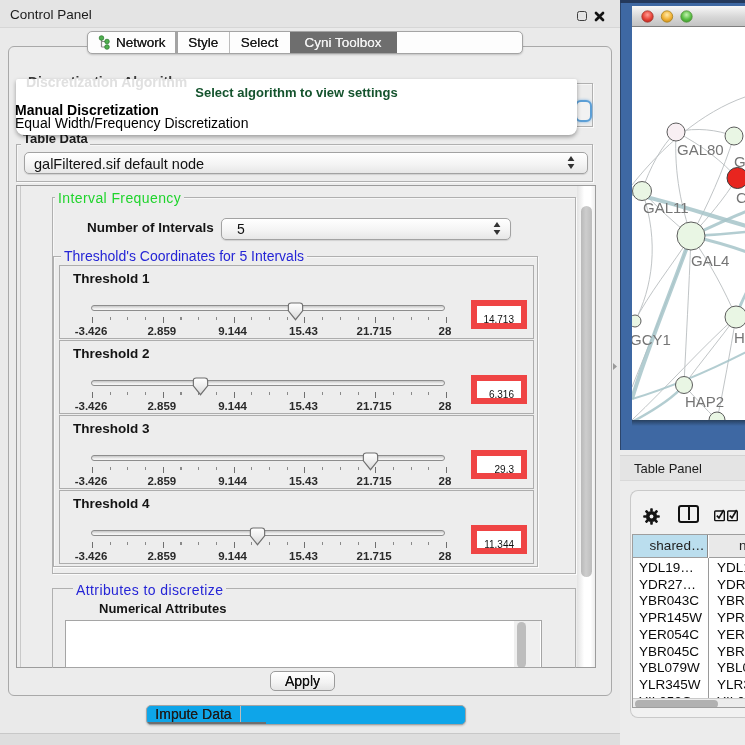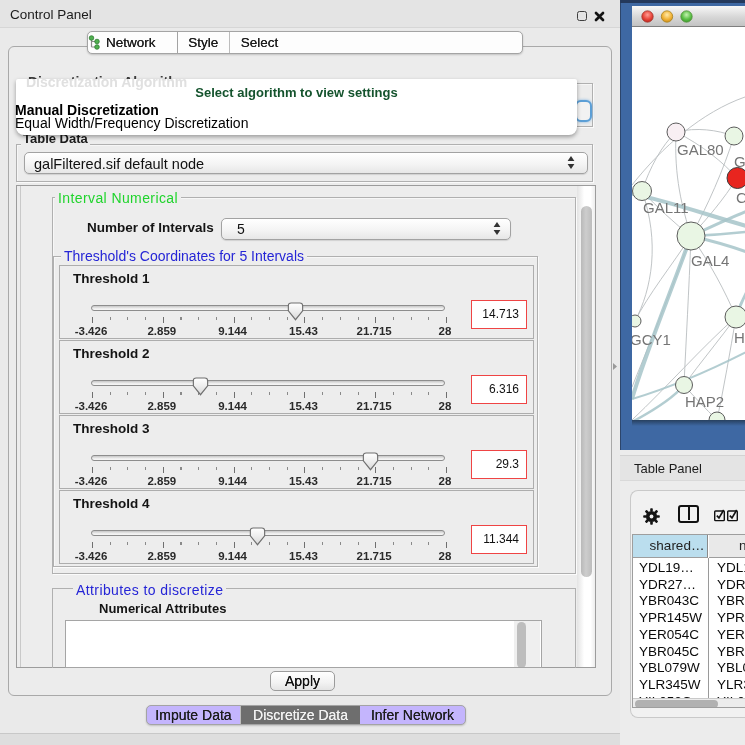--- a/index.html
+++ b/index.html
@@ -10,49 +10,50 @@
 .gtitle { position:absolute; background:#ededed; padding:0 3px; font-size:13px; line-height:normal; white-space:nowrap; letter-spacing:.4px; }
 .combo { position:absolute; border:1px solid #a2a2a2; border-radius:5px;
   background:linear-gradient(#ffffff, #f4f4f4 55%, #e7e7e7); box-shadow:0 1px 1px rgba(0,0,0,.12); }
 .tickminor { position:absolute; height:3.5px;
   background-image:repeating-linear-gradient(90deg,#8a8a8a 0px,#8a8a8a 1px,transparent 1px,transparent 17.7px); }
 .tickmajor { position:absolute; height:6.5px;
   background-image:repeating-linear-gradient(90deg,#6f6f6f 0px,#6f6f6f 1px,transparent 1px,transparent 70.8px); }
 .tlabel { position:absolute; font-size:11.5px; font-weight:bold; color:#2a2a2a; transform:translateX(-50%); white-space:nowrap; }
 .track { position:absolute; height:6px; border:1px solid #8d8d8d; border-radius:3px;
   background:linear-gradient(#c6c6c6,#ededed 60%,#f7f7f7); }
-.vbox { position:absolute; width:56px; height:29px; border:1px solid #ef4444; background:#fff;
-  font-size:12px; line-height:27px; text-align:right; padding-right:7px; color:#111; }
+.vbox { position:absolute; width:56px; height:29px; border:6px solid #ef4444; background:#fff;
+  font-size:10px; line-height:27px; text-align:right; padding-right:7px; color:#111; }
 .tpanel { position:absolute; left:59px; width:475px; height:74px; border:1px solid #adadad; background:#ededed; }
 .tpl { position:absolute; left:13px; top:5px; font-size:13.5px; font-weight:bold; color:#141414; }
 .thumb { position:absolute; top:35.5px; width:17px; height:20px; }
 </style>
 </head>
 <body>
 
 <div class="abs" style="left:0;top:0;width:620px;height:745px;background:#eaeaea;"></div>
 <div class="abs" style="left:0;top:0;width:620px;height:28px;background:#e4e4e4;border-bottom:1px solid #d6d6d6;"></div>
 <div class="abs" style="left:10px;top:7px;font-size:13.5px;color:#1c1c1c;">Control Panel</div>
 <div class="abs" style="left:577px;top:11px;width:10px;height:10px;border:1.5px solid #3f3f3f;border-radius:2.5px;"></div>
 <svg class="abs" style="left:594px;top:11px;" width="11" height="11" viewBox="0 0 11 11">
  <path d="M2 2 L9 9 M9 2 L2 9" stroke="#131313" stroke-width="2.7" stroke-linecap="round"></path>
 </svg>
 
 <div class="abs" style="left:8px;top:46px;width:604px;height:650px;border:1px solid #a9a9a9;border-radius:6px;background:#ececec;"></div>
 
 <div class="abs" style="left:87px;top:30.5px;width:436px;height:23px;background:#fdfdfd;border:1px solid #a4a4a4;border-radius:5px;overflow:hidden;display:flex;box-shadow:0 1px 2px rgba(0,0,0,.18);">
-  <div style="width:90px;display:flex;align-items:center;justify-content:flex-start;border-right:1px solid #a3a3a3;font-size:13.5px;color:#1d1d1d;text-shadow:0 0 .4px #1d1d1d;">
+  <div style="width:90px;display:flex;align-items:center;justify-content:flex-start;padding-left:10px;border-right:3px solid #a3a3a3;font-size:13.5px;color:#1d1d1d;text-shadow:0 0 .4px #1d1d1d;">
     <svg width="12" height="15" viewBox="0 0 12 15" style="margin-right:6px;">
       <path d="M3.5 3 V12 M3.5 6.5 H8.5 M3.5 12 H8.5" stroke="#8a8a8a" stroke-width="1.2" fill="none"></path>
       <circle cx="3.5" cy="3" r="2.3" fill="#4faf4f" stroke="#2e7d32" stroke-width=".8"></circle>
       <circle cx="9" cy="6.5" r="2.3" fill="#4faf4f" stroke="#2e7d32" stroke-width=".8"></circle>
       <circle cx="9" cy="12" r="2.3" fill="#4faf4f" stroke="#2e7d32" stroke-width=".8"></circle>
     </svg>Network</div>
   <div style="width:51.5px;display:flex;align-items:center;justify-content:center;border-right:1px solid #bdbdbd;font-size:13.5px;color:#1d1d1d;text-shadow:0 0 .4px #1d1d1d;">Style</div>
   <div style="width:60px;display:flex;align-items:center;justify-content:center;font-size:13.5px;color:#1d1d1d;text-shadow:0 0 .4px #1d1d1d;">Select</div>
+  <div style="width:107px;display:flex;align-items:center;justify-content:center;background:#6e6e6e;font-size:13.5px;color:#f2f2f2;text-shadow:0 0 .4px #f2f2f2;">Cyni Toolbox</div>
 </div>
 
 <div class="abs etched" style="left:16px;top:83px;width:577px;height:44px;"></div>
 <div class="abs" style="left:25px;top:74px;font-size:14px;font-weight:bold;color:#3d3d3d;background:#ececec;padding:0 3px;">Discretization Algorithm</div>
 
 <div class="abs" style="left:575px;top:100px;width:17px;height:22px;border:2.5px solid #5c9fd6;border-radius:6px;background:#f2f2f2;box-shadow:0 0 3px #7fb3e0;"></div>
 
 <div class="abs etched" style="left:16px;top:144px;width:577px;height:38px;"></div>
 <div class="abs" style="left:21px;top:131px;font-size:13px;font-weight:bold;color:#1d1d1d;background:#ececec;padding:0 2px;">Table Data</div>
 <div class="combo" style="left:24px;top:152px;width:564px;height:22px;"></div>
@@ -61,21 +62,21 @@
   <path d="M5 1 L8.4 6 H1.6 Z" fill="#333"></path>
     <path d="M5 14 L1.6 9 H8.4 Z" fill="#333"></path>
 </svg>
 
 <div class="abs" style="left:16px;top:185px;width:580px;height:483px;border:1px solid #9c9c9c;background:#ededed;"></div>
 <div class="abs" style="left:577px;top:186px;width:18px;height:481px;background:linear-gradient(90deg,#e3e3e3,#ffffff 40%,#ffffff 75%,#ededed);"></div>
 <div class="abs" style="left:581px;top:206px;width:11px;height:371px;border-radius:5.5px;background:linear-gradient(90deg,#b9b9b9,#cdcdcd 45%,#bdbdbd);"></div>
 
 <div class="abs" style="left:20px;top:186px;width:1px;height:481px;background:#c9c9c9;"></div>
 <div class="abs etched" style="left:52px;top:197px;width:524px;height:377px;"></div>
-<div class="gtitle" style="left:55px;top:190px;color:#1fd42c;background:#ededed;font-size:14px;">Interval Numerical</div>
+<div class="gtitle" style="left:55px;top:190px;color:#1fd42c;background:#ededed;font-size:14px;">Interval Frequency</div>
 
 <div class="abs" style="left:87px;top:220px;font-size:13.5px;font-weight:bold;color:#141414;">Number of Intervals</div>
 <div class="combo" style="left:221px;top:218px;width:290px;height:22px;"></div>
 <div class="abs" style="left:237px;top:221px;font-size:14px;color:#111;">5</div>
 <svg class="abs" style="left:492px;top:221px;" width="10" height="15" viewBox="0 0 10 15">
   <path d="M5 1 L8.4 6 H1.6 Z" fill="#333"></path>
     <path d="M5 14 L1.6 9 H8.4 Z" fill="#333"></path>
 </svg>
 
 <div class="abs etched" style="left:53px;top:256px;width:485px;height:311px;"></div>
@@ -177,21 +178,21 @@
 <div class="abs etched" style="left:52px;top:588px;width:524px;height:80px;border-bottom:none;box-shadow:none;"></div>
 <div class="gtitle" style="left:60px;top:582px;color:#2525d6;background:#ededed;font-size:14px;margin-left:13px;">Attributes to discretize</div>
 <div class="abs" style="left:57px;top:601px;font-size:13px;font-weight:bold;color:#141414;padding-left:42px;">Numerical Attributes</div>
 <div class="abs" style="left:65px;top:620px;width:477px;height:48px;border:1px solid #a5a5a5;background:#fff;overflow:hidden;">
   <div style="position:absolute;right:1px;top:0;width:26px;height:100%;background:#efefef;"></div>
   <div style="position:absolute;right:15px;top:1px;width:9px;height:100%;border-radius:5px;background:#bdbdbd;"></div>
 </div>
 
 <div class="abs" style="left:270px;top:671px;width:65px;height:20px;border:1px solid #9b9b9b;border-radius:5px;background:linear-gradient(#ffffff,#f2f2f2 60%,#e4e4e4);text-align:center;font-size:14px;line-height:19px;color:#111;text-shadow:0 0 .4px #111;">Apply</div>
 
-<div class="abs" style="left:146px;top:704.5px;width:320px;height:20px;background:#c4b5fd;border:1px solid #a4a4a4;border-radius:5px;overflow:hidden;display:flex;box-shadow:0 1px 2px rgba(0,0,0,.18);">
+<div class="abs" style="left:146px;top:704.5px;width:320px;height:20px;background:#0ea5e9;border:1px solid #a4a4a4;border-radius:5px;overflow:hidden;display:flex;box-shadow:0 1px 2px rgba(0,0,0,.18);flex-direction:column;">
   <div style="width:94px;display:flex;align-items:center;justify-content:center;border-right:1px solid #bdbdbd;font-size:14px;color:#1d1d1d;text-shadow:0 0 .4px #1d1d1d;">Impute Data</div>
   <div style="width:119px;display:flex;align-items:center;justify-content:center;background:#6e6e6e;font-size:14px;color:#f2f2f2;text-shadow:0 0 .4px #f2f2f2;">Discretize Data</div>
   <div style="flex:1;display:flex;align-items:center;justify-content:center;font-size:14px;color:#1d1d1d;text-shadow:0 0 .4px #1d1d1d;">Infer Network</div>
 </div>
 
 <div class="abs" style="left:0;top:733px;width:745px;height:12px;background:#dedede;border-top:1px solid #c8c8c8;"></div>
 
 <svg class="abs" style="left:612px;top:362px;" width="6" height="9" viewBox="0 0 6 9">
     <path d="M1 1 L5 4.5 L1 8 Z" fill="#9a9a9a"></path>
   </svg>

